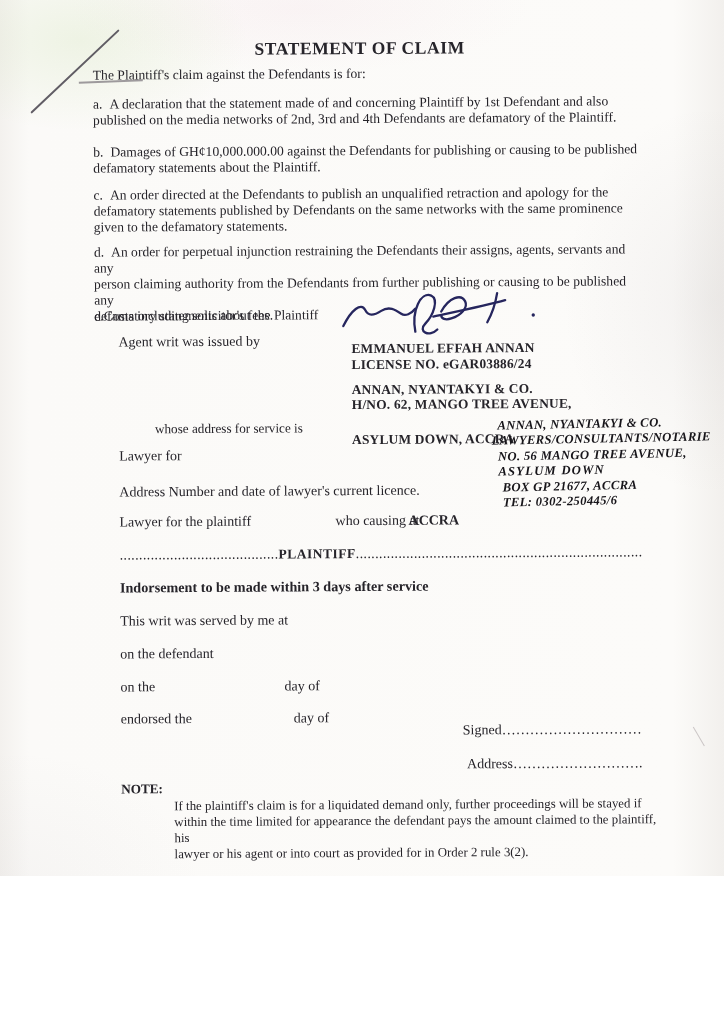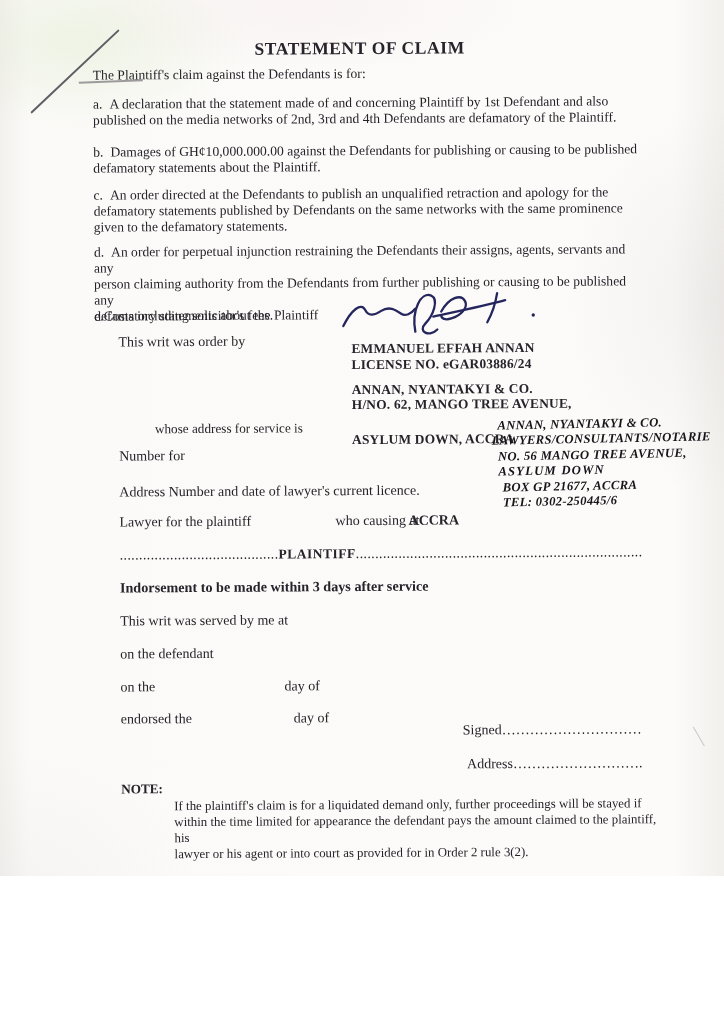--- a/index.html
+++ b/index.html
@@ -76,21 +76,21 @@
     <div class="abs body-txt para" style="left:95px;top:186px;"><span class="claim-label">c.</span><span>An order directed at the Defendants to publish an unqualified retraction and apology for the
 defamatory statements published by Defendants on the same networks with the same prominence
 given to the defamatory statements.</span></div>
 
     <div class="abs body-txt para" style="left:95px;top:243px;"><span class="claim-label">d.</span><span>An order for perpetual injunction restraining the Defendants their assigns, agents, servants and any
 person claiming authority from the Defendants from further publishing or causing to be published any
 defamatory statements about the Plaintiff</span></div>
 
     <div class="abs body-txt para" style="left:95px;top:307px;"><span>e.</span><span>Costs including solicitor's fees.</span></div>
 
-    <div class="abs label-md" style="left:119px;top:333px;">This writ was order by</div>
+    <div class="abs label-md" style="left:119px;top:333px;">Agent writ was issued by</div>
 
     <div class="abs" style="left:338px;top:286px;">
       <svg width="210" height="58" viewBox="0 0 210 58">
         <g fill="none" stroke="#26265e" stroke-width="2.3" stroke-linecap="round" stroke-linejoin="round">
           <path d="M6,40 C14,24 24,16 28,24 C31,30 36,30 44,25 C52,20 58,24 64,28 C68,31 74,28 78,23"></path>
           <path d="M78,46 C74,24 84,6 94,10 C102,14 96,30 88,38 C80,46 92,52 100,44"></path>
           <path d="M104,26 C112,12 124,8 128,16 C131,22 124,30 114,33 C108,35 104,33 104,30"></path>
           <path d="M96,31 C120,26 150,20 168,15"></path>
           <path d="M160,8 C158,20 154,30 150,37"></path>
         </g>
@@ -98,21 +98,21 @@
       </svg>
     </div>
 
     <div class="abs lawyer-line" style="left:352px;top:341px;">EMMANUEL EFFAH ANNAN</div>
     <div class="abs lawyer-line" style="left:352px;top:357px;">LICENSE NO. eGAR03886/24</div>
     <div class="abs lawyer-line" style="left:352px;top:382px;">ANNAN, NYANTAKYI &amp; CO.</div>
     <div class="abs lawyer-line" style="left:352px;top:397px;">H/NO. 62, MANGO TREE AVENUE,</div>
     <div class="abs lawyer-line" style="left:352px;top:432px;">ASYLUM DOWN, ACCRA</div>
 
     <div class="abs label-sm" style="left:119px;top:420px;margin-left:36px;">whose address for service is</div>
-    <div class="abs label-md" style="left:119px;top:447px;">Number for</div>
+    <div class="abs label-md" style="left:119px;top:447px;">Lawyer for</div>
     <div class="abs label-md" style="left:119px;top:483px;">Address Number and date of lawyer's current licence.</div>
     <div class="abs label-md" style="left:119px;top:513px;">Lawyer for the plaintiff</div>
     <div class="abs label-md" style="left:335px;top:513px;">who causing at</div>
     <div class="abs label-md b" style="left:408px;top:513px;text-align:center;">ACCRA</div>
 
     <div class="abs stamp" style="left:492px;top:418px;">
       <div style="margin-left:6px;">ANNAN, NYANTAKYI &amp; CO.</div>
       <div>LAWYERS/CONSULTANTS/NOTARIE</div>
       <div style="margin-left:6px;">NO. 56 MANGO TREE AVENUE,</div>
       <div style="margin-left:6px;letter-spacing:1.2px;">ASYLUM DOWN</div>

